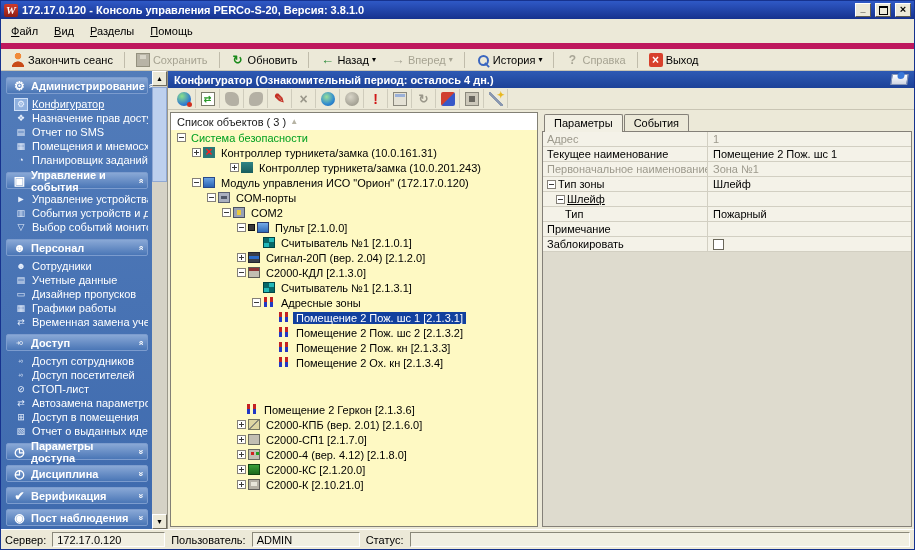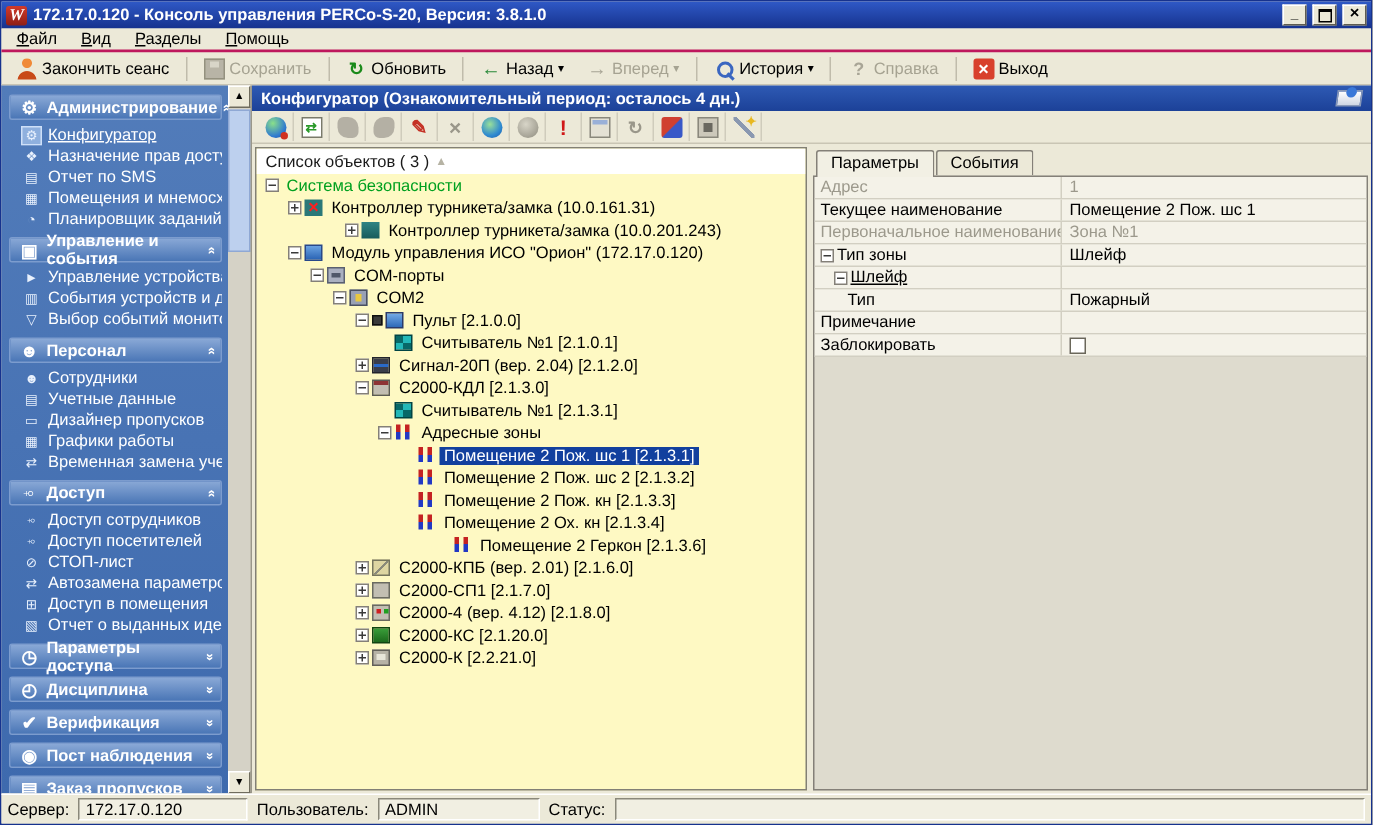--- a/index.html
+++ b/index.html
@@ -12,21 +12,21 @@
     background:linear-gradient(180deg,#2f59c6,#16328e);color:#fff;font-weight:bold}
   .app-logo{width:14px;height:13px;flex:none;color:#fff;font:italic 700 11px/13px "Liberation Serif",serif;text-align:center;
     background:linear-gradient(180deg,#d23a2a,#8e1f16);border-radius:2px}
   .title-text{flex:1;white-space:nowrap;overflow:hidden}
   .wb{width:16px;height:14px;flex:none;background:#ece9d8;border:1px solid;border-color:#fff #5f5c50 #5f5c50 #fff;
     font:700 9px/11px "Liberation Sans",sans-serif;color:#000;text-align:center}
   .wb-max::before{content:"";display:inline-block;width:7px;height:6px;border:1px solid #000;border-top-width:2px;margin-top:2px}
   .wb-close{font-size:11px;line-height:11px}
 
   
-  .menubar{height:16px;flex:none;display:flex;align-items:center;background:#ece9d8;border-bottom:2px solid #be185d;padding-left:2px}
+  .menubar{height:30px;flex:none;display:flex;align-items:center;background:#ece9d8;border-bottom:6px solid #be185d;padding-left:2px}
   .menu-item{padding:2px 8px;color:#000}
   .toolbar{height:22px;flex:none;display:flex;align-items:center;background:#ece9d8;border-bottom:1px solid #c9c5b4;padding-left:3px;gap:1px}
   .tb-btn{display:flex;align-items:center;gap:3px;padding:1px 6px;color:#000;background:transparent;border:1px solid transparent}
   .tb-btn.dis{color:#a6a392}
   .tsep{width:1px;height:16px;background:#c0bcab;margin:0 3px}
   .dd{font-size:8px;color:inherit}
   .mi{width:14px;height:14px;display:inline-block;position:relative;flex:none;
     font:700 12px/14px "Liberation Sans",sans-serif;text-align:center}
   .mi-person{background:radial-gradient(circle at 50% 22%,#f08a38 0 3px,transparent 3.6px),
               radial-gradient(circle at 50% 105%,#c84a18 0 6px,transparent 6.6px)}
@@ -517,21 +517,21 @@
               <div class="trow" style="padding-left: 96px;">
                 <span class="ebsp"></span>
                 <span class="ti ti-zone"></span>
                 <span class="tlabel">Помещение 2 Пож. кн [2.1.3.3]</span>
               </div>
               <div class="trow" style="padding-left: 96px;">
                 <span class="ebsp"></span>
                 <span class="ti ti-zone"></span>
                 <span class="tlabel">Помещение 2 Ох. кн [2.1.3.4]</span>
               </div>
-              <div class="trow" style="padding-left: 120px;">
+              <div class="trow" style="padding-left: 64px; margin-top: 32px;">
                 <span class="ebsp"></span>
                 <span class="ti ti-zone"></span>
                 <span class="tlabel">Помещение 2 Геркон [2.1.3.6]</span>
               </div>
               <div class="trow" style="padding-left: 66px;">
                 <span class="eb plus"></span>
                 <span class="ti ti-kpb"></span>
                 <span class="tlabel">С2000-КПБ (вер. 2.01) [2.1.6.0]</span>
               </div>
               <div class="trow" style="padding-left: 66px;">
@@ -545,21 +545,21 @@
                 <span class="tlabel">С2000-4 (вер. 4.12) [2.1.8.0]</span>
               </div>
               <div class="trow" style="padding-left: 66px;">
                 <span class="eb plus"></span>
                 <span class="ti ti-ks"></span>
                 <span class="tlabel">С2000-КС [2.1.20.0]</span>
               </div>
               <div class="trow" style="padding-left: 66px;">
                 <span class="eb plus"></span>
                 <span class="ti ti-k"></span>
-                <span class="tlabel">С2000-К [2.2.21.0]</span>
+                <span class="tlabel">С2000-К [2.10.21.0]</span>
               </div>
             </div>
         </div>
 
         <div class="splitter"></div>
 
         <div class="props">
           <div class="tabs">
               <span class="tab active">Параметры</span>
               <span class="tab">События</span>

